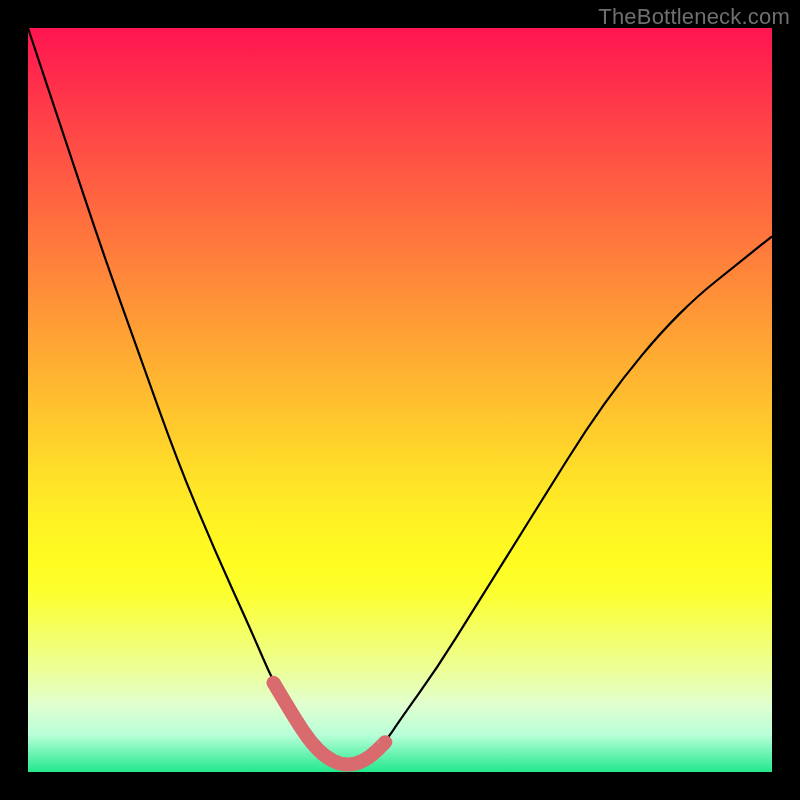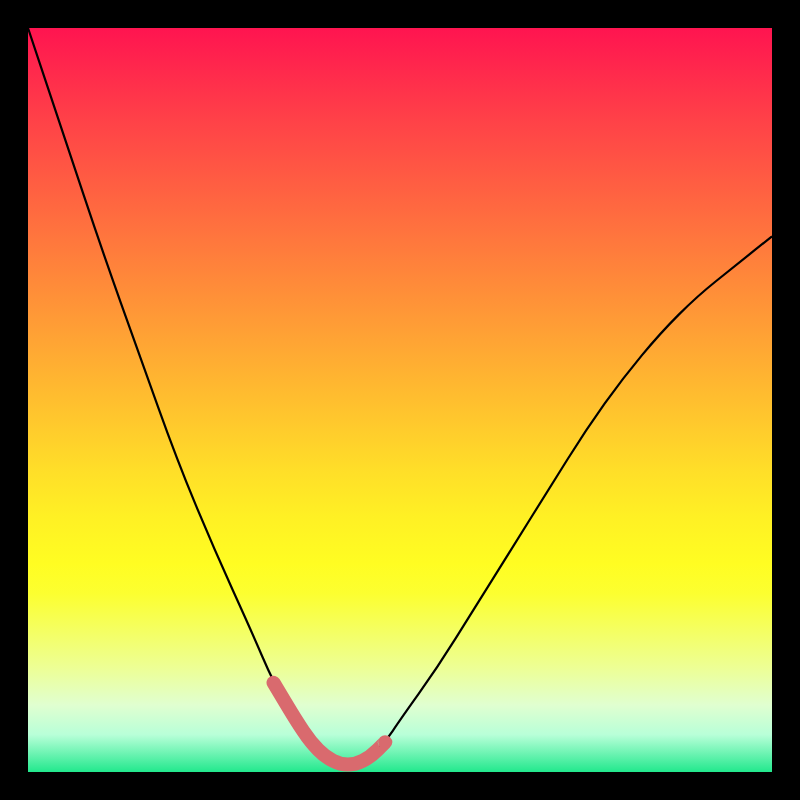--- a/index.html
+++ b/index.html
@@ -80,13 +80,14 @@
 </head>
 <body>
 
 <div class="frame">
   <div class="plot-area">
     <svg class="curves" viewBox="0 0 744 744" preserveAspectRatio="none">
       <path id="main-curve" class="curve-main" d="M 0.0 0.0 Q 0.0 0.0 18.6 55.8 Q 37.2 111.6 55.8 167.4 Q 74.4 223.2 93.0 275.3 Q 111.6 327.4 130.2 379.4 Q 148.8 431.5 167.4 476.2 Q 186.0 520.8 204.6 561.7 Q 223.2 602.6 234.4 628.7 Q 245.5 654.7 256.7 673.3 Q 267.8 691.9 275.3 703.1 Q 282.7 714.2 290.2 721.7 Q 297.6 729.1 305.0 732.8 Q 312.5 736.6 319.9 736.6 Q 327.4 736.6 334.8 732.8 Q 342.2 729.1 349.7 721.7 Q 357.1 714.2 364.6 703.1 Q 372.0 691.9 390.6 665.9 Q 409.2 639.8 427.8 610.1 Q 446.4 580.3 465.0 550.6 Q 483.6 520.8 502.2 491.0 Q 520.8 461.3 539.4 431.5 Q 558.0 401.8 576.6 375.7 Q 595.2 349.7 613.8 327.4 Q 632.4 305.0 651.0 286.4 Q 669.6 267.8 688.2 253.0 Q 706.8 238.1 725.4 223.2 T 744.0 208.3"></path>
       <path id="trough-curve" class="trough" d="M 245.5 654.7 Q 245.5 654.7 256.7 673.3 Q 267.8 691.9 275.3 703.1 Q 282.7 714.2 290.2 721.7 Q 297.6 729.1 305.0 732.8 Q 312.5 736.6 319.9 736.6 Q 327.4 736.6 334.8 732.8 Q 342.2 729.1 349.7 721.7 T 357.1 714.2"></path>
     </svg>
   </div>
+  <div class="watermark">TheBottleneck.com</div>
 </div>
 
 </body></html>

